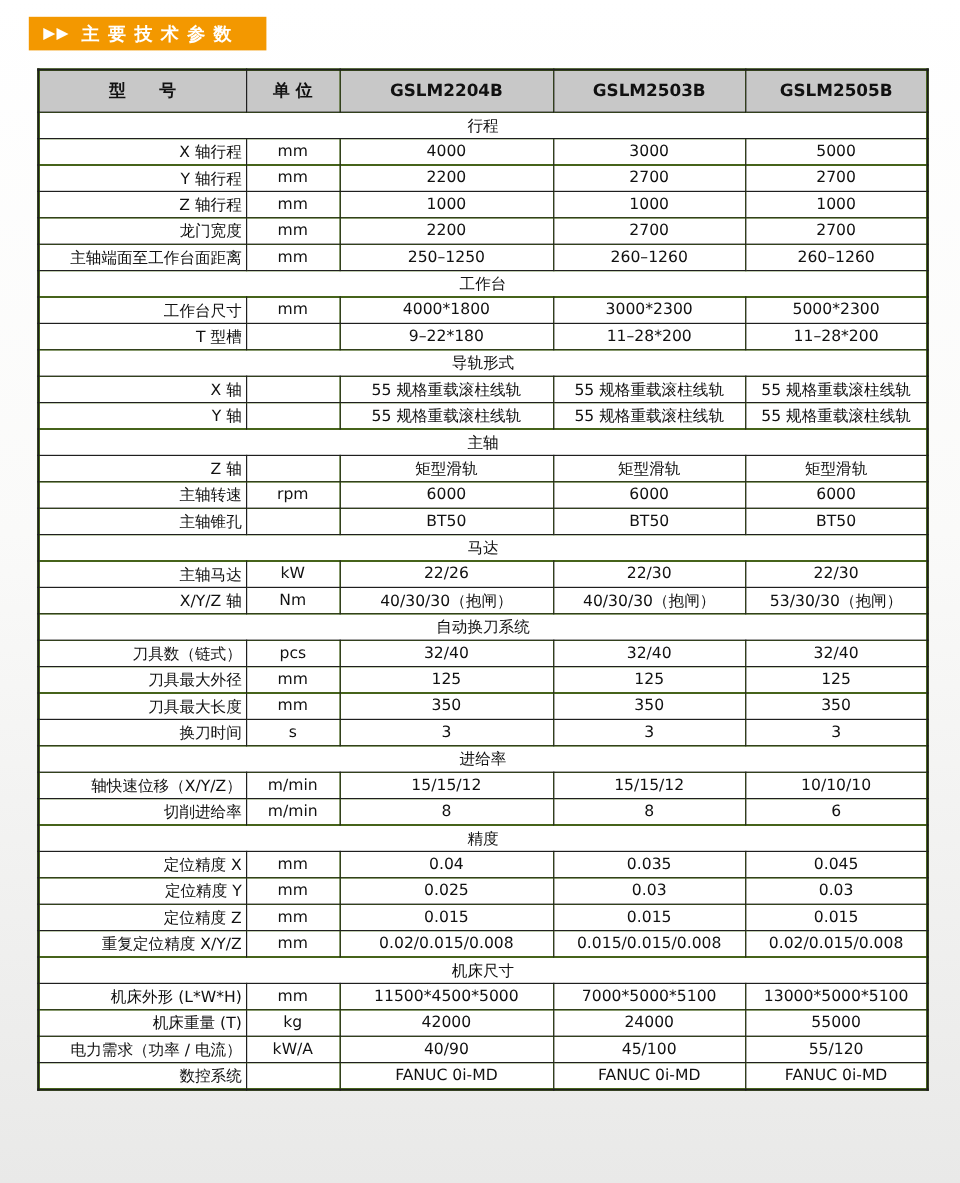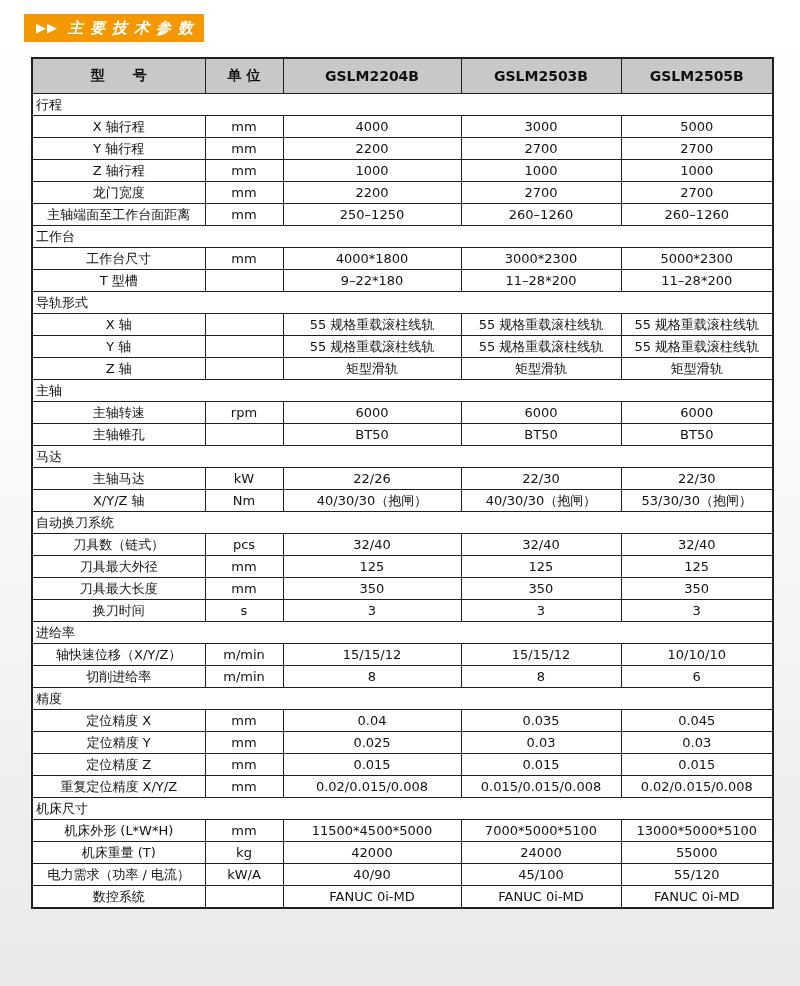--- a/index.html
+++ b/index.html
@@ -11,25 +11,24 @@
     font-family: "DejaVu Sans", sans-serif;
     color: #111;
   }
   .banner {
     display: inline-block;
     margin: 14px 0 0 24px;
     background: #f39800;
     color: #ffffff;
     height: 28px;
     line-height: 28px;
-    padding: 0 4px 0 12px;
+    padding: 0 22px 0 12px;
     font-weight: bold;
     font-size: 15px;
     white-space: nowrap;
-    font-style: italic;
   }
   .banner .arrows {
     font-size: 13px;
     letter-spacing: 1px;
     margin-right: 10px;
     vertical-align: 1px;
   }
   .banner .banner-title {
     letter-spacing: 7px;
   }
@@ -54,25 +53,25 @@
     text-align: center;
   }
   table.spec td {
     height: 21px;
     font-size: 13px;
     background: #ffffff;
     padding: 0 3px;
   }
   td.section-cell {
     background: #e9e9e8;
-    text-align: left;
+    text-align: center;
     padding-left: 11px;
   }
   td.label-cell {
-    text-align: center;
+    text-align: right;
     padding-left: 11px;
   }
   td.unit-cell, td.value-cell {
     text-align: center;
   }
 </style>
 </head>
 <body>
 
 
@@ -165,28 +164,28 @@
         <td class="value-cell">55 规格重载滚柱线轨</td>
       </tr>
       <tr>
         <td class="label-cell">Y 轴</td>
         <td class="unit-cell"></td>
         <td class="value-cell">55 规格重载滚柱线轨</td>
         <td class="value-cell">55 规格重载滚柱线轨</td>
         <td class="value-cell">55 规格重载滚柱线轨</td>
       </tr>
       <tr>
+        <td colspan="5" class="section-cell">主轴</td>
+      </tr>
+      <tr>
         <td class="label-cell">Z 轴</td>
         <td class="unit-cell"></td>
         <td class="value-cell">矩型滑轨</td>
         <td class="value-cell">矩型滑轨</td>
         <td class="value-cell">矩型滑轨</td>
-      </tr>
-      <tr>
-        <td colspan="5" class="section-cell">主轴</td>
       </tr>
       <tr>
         <td class="label-cell">主轴转速</td>
         <td class="unit-cell">rpm</td>
         <td class="value-cell">6000</td>
         <td class="value-cell">6000</td>
         <td class="value-cell">6000</td>
       </tr>
       <tr>
         <td class="label-cell">主轴锥孔</td>

